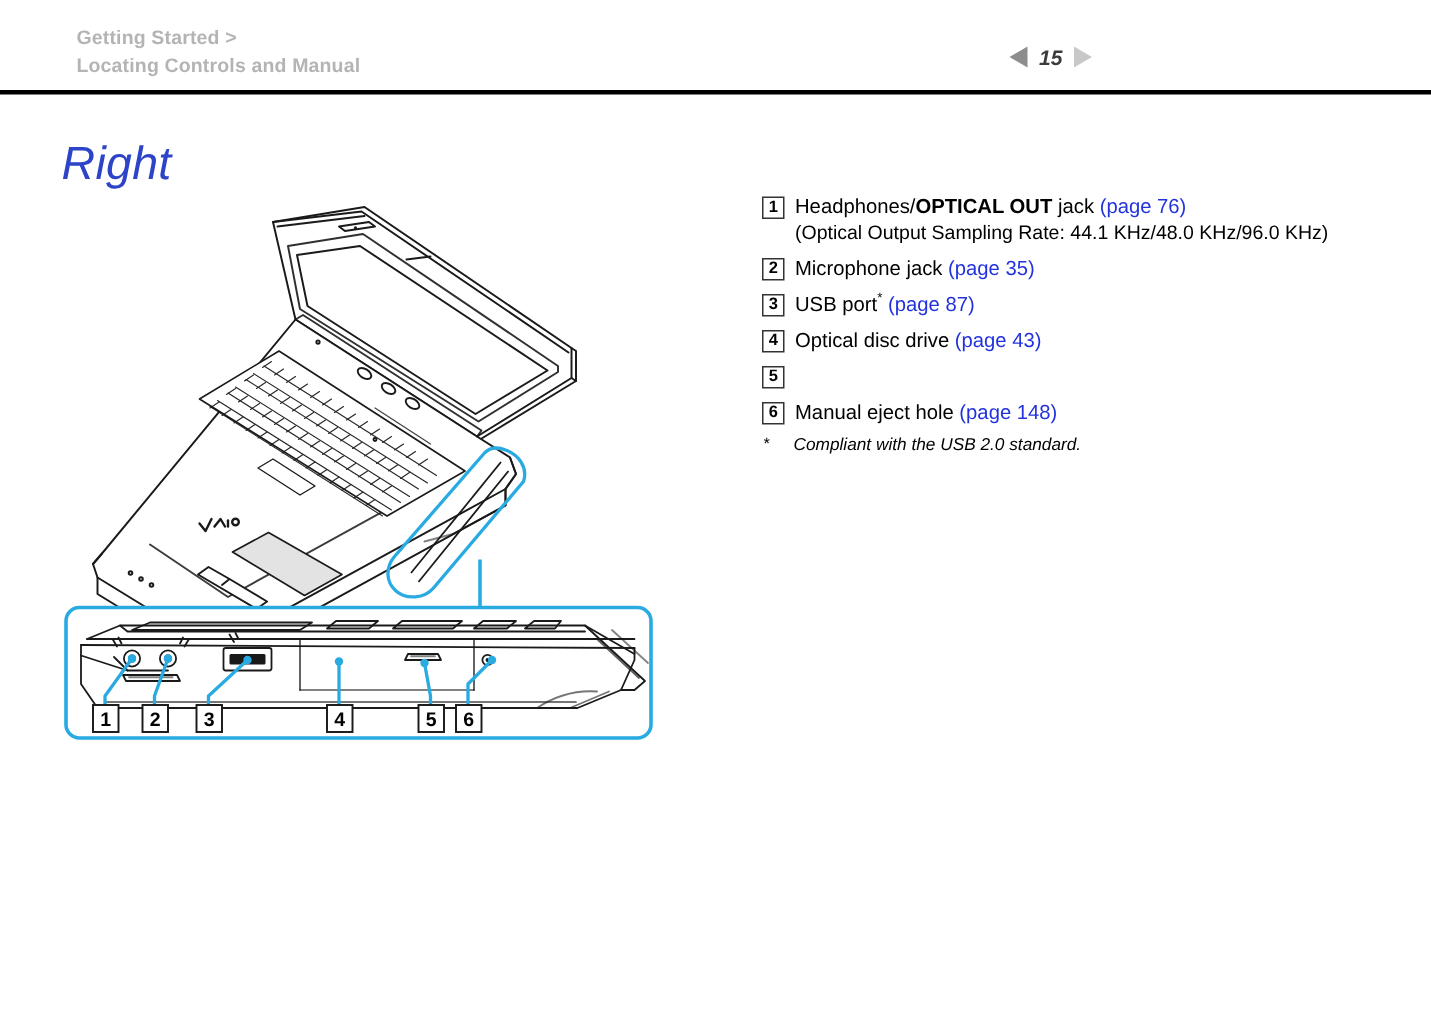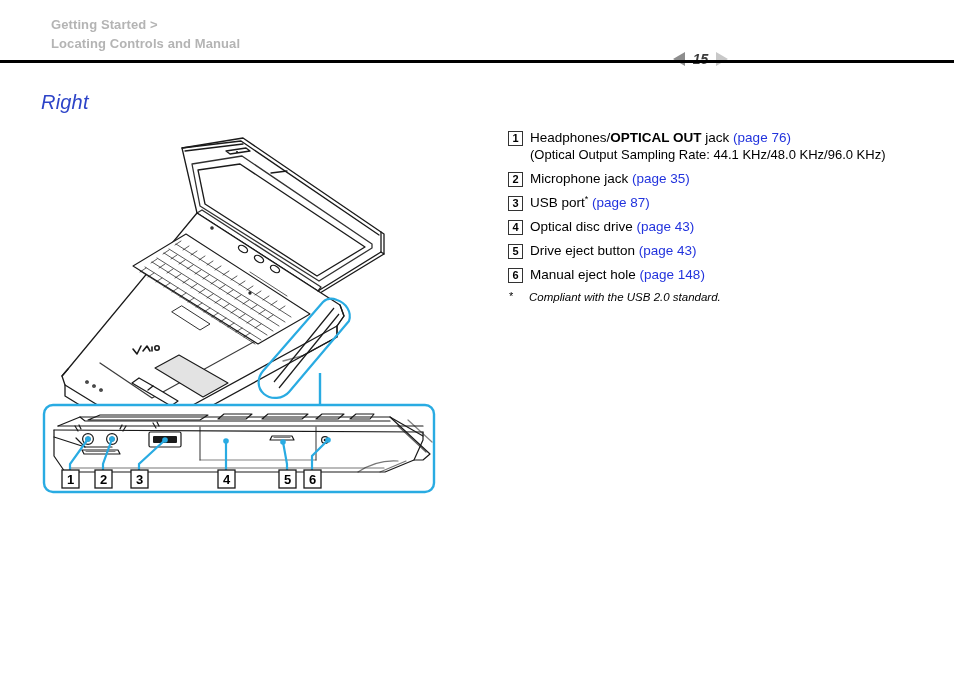--- a/index.html
+++ b/index.html
@@ -32,21 +32,21 @@
     line-height: 19px;
     color: #b4b4b4;
     letter-spacing: 0.1px;
     white-space: nowrap;
   }
   .breadcrumb .bc-line { display: block; }
 
   .pager {
     position: absolute;
     right: 26px;
-    top: 51px;
+    top: 30px;
     display: flex;
     align-items: center;
     gap: 7px;
   }
   .tri-left {
     width: 0; height: 0;
     border-top: 7px solid transparent;
     border-bottom: 7px solid transparent;
     border-right: 12px solid #8d8d8d;
   }
@@ -71,21 +71,21 @@
     width: 954px;
     height: 3px;
     background: #000000;
   }
 
   
   .page-title {
     position: absolute;
     left: 41px;
     top: 91px;
-    font-size: 20px;
+    font-size: 31px;
     font-style: italic;
     color: #2d44c8;
     letter-spacing: 0.2px;
   }
 
   
   .spec-list {
     position: absolute;
     left: 508px;
     top: 129px;
@@ -207,23 +207,20 @@
 
   <div class="spec-row">
     <div class="num-box">4</div>
     <div class="spec-text">
       <span>Optical disc drive </span><span class="link">(page 43)</span>
     </div>
   </div>
 
   <div class="spec-row">
     <div class="num-box">5</div>
-    <div class="spec-text">
-      <span>Drive eject button </span><span class="link">(page 43)</span>
-    </div>
   </div>
 
   <div class="spec-row">
     <div class="num-box">6</div>
     <div class="spec-text">
       <span>Manual eject hole </span><span class="link">(page 148)</span>
     </div>
   </div>
 
   <div class="footnote">

